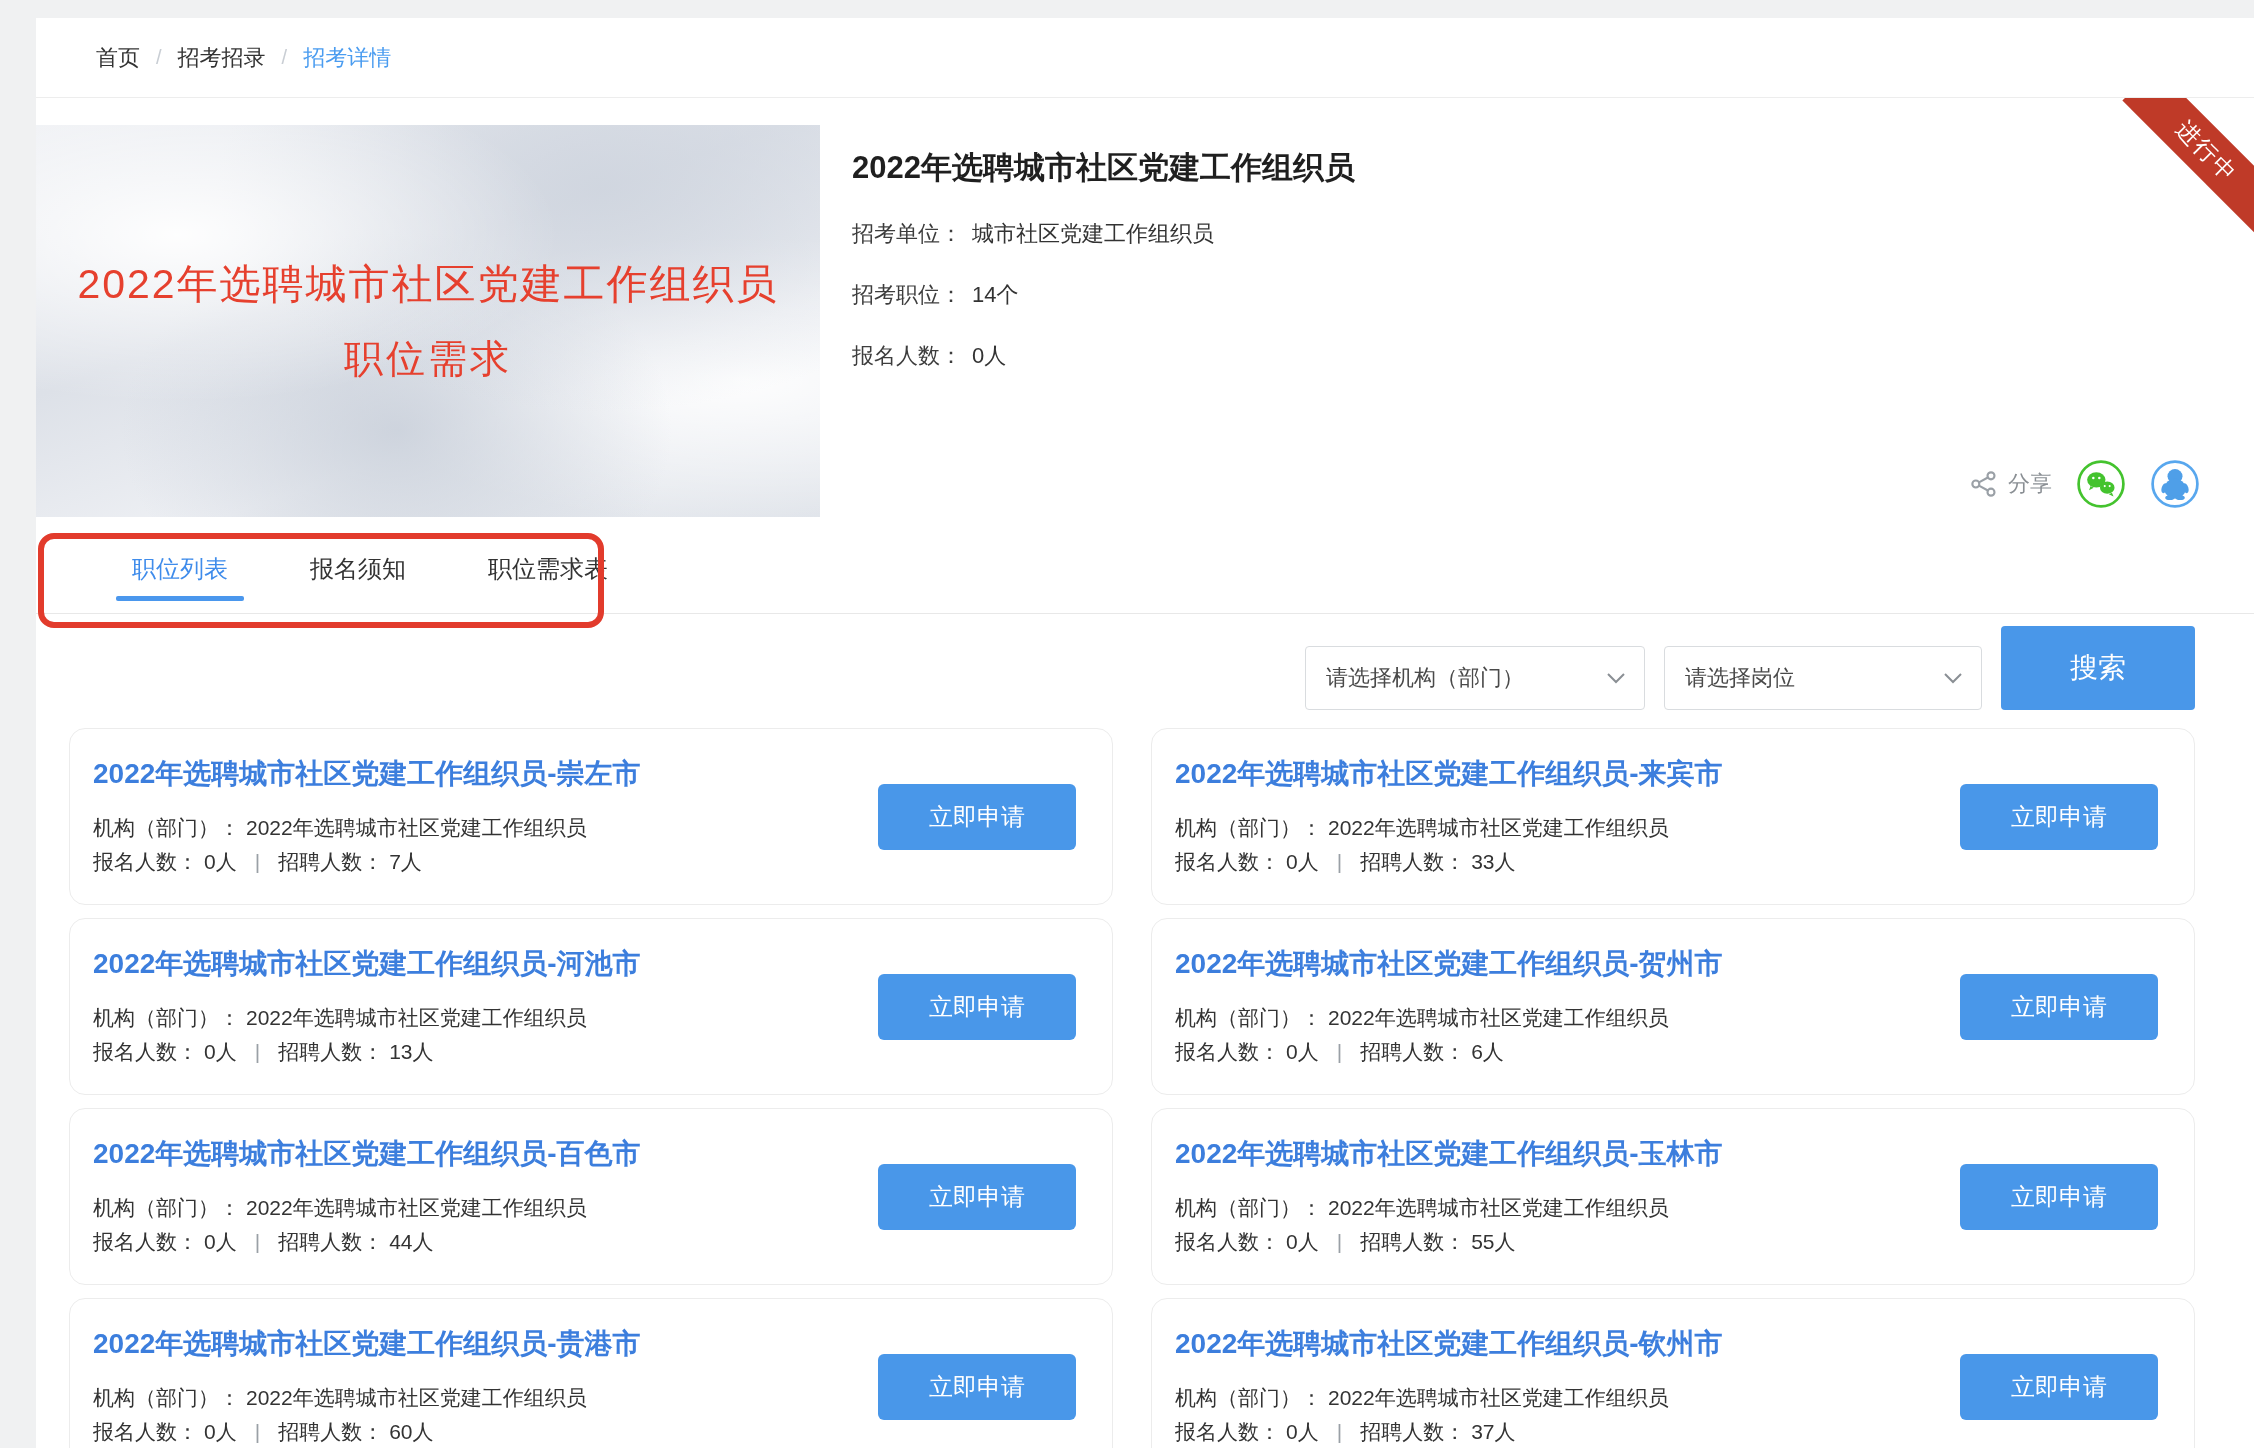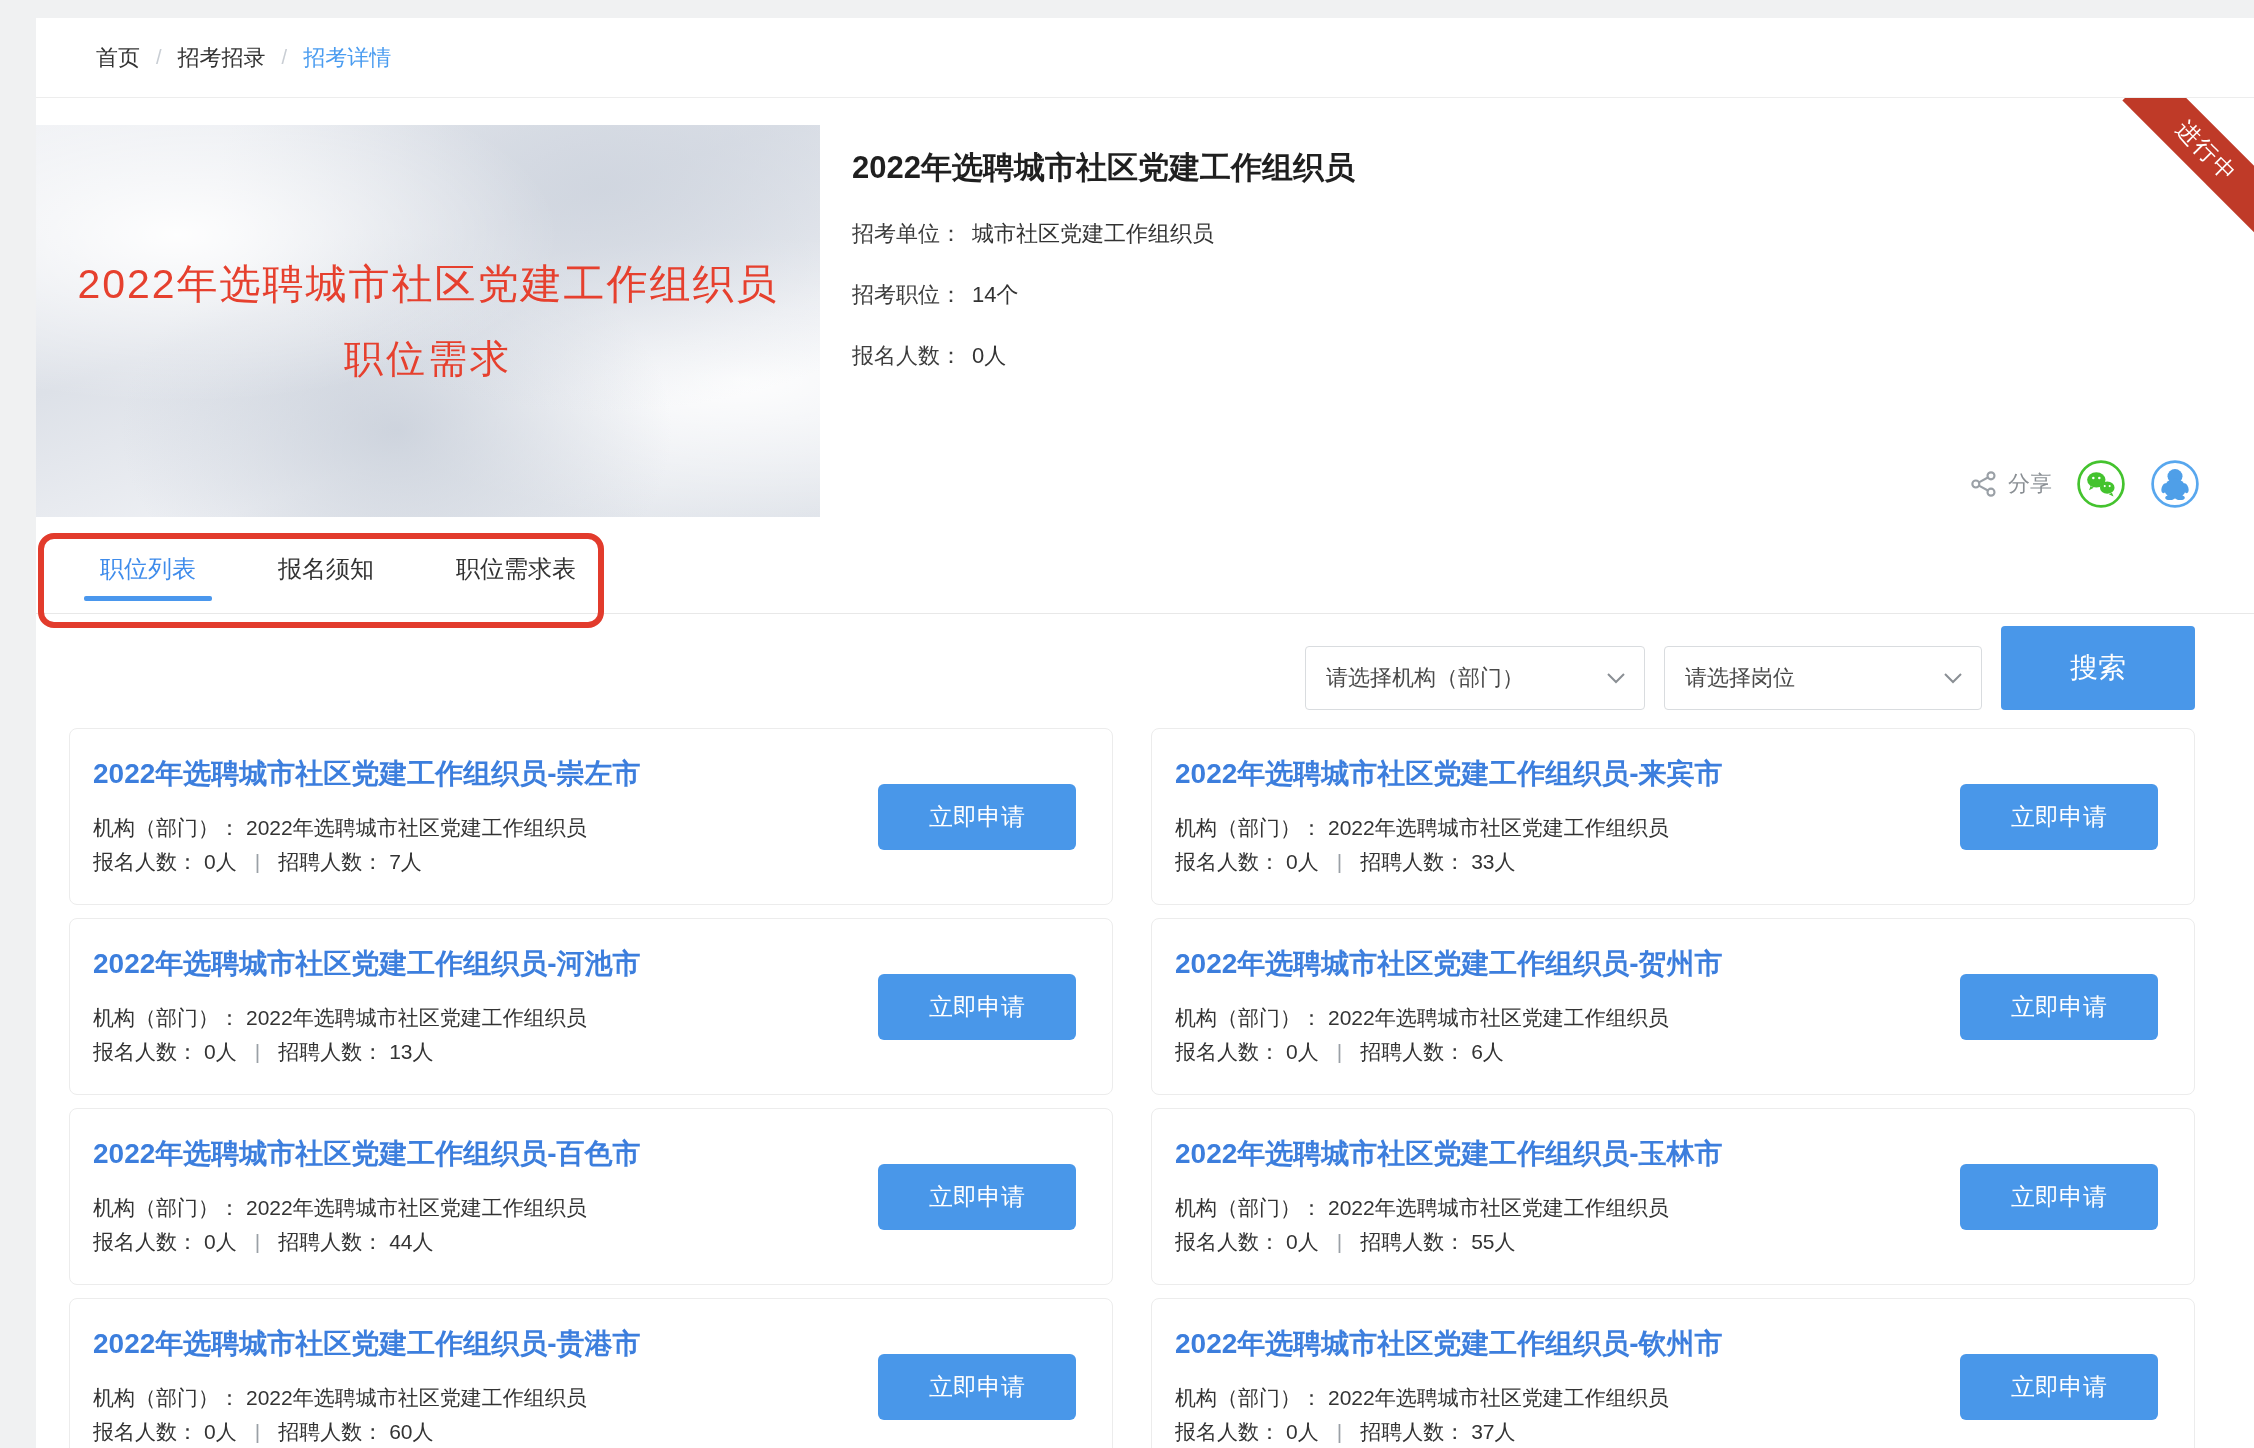--- a/index.html
+++ b/index.html
@@ -53,21 +53,21 @@
 
   .ribbon-wrap { position:absolute; top:0; right:0; width:150px; height:150px; overflow:hidden; pointer-events:none; }
   .ribbon {
     position:absolute; top:30px; right:-48px; transform:rotate(45deg);
     background:#bf3a28; color:#fff; font-size:23px; letter-spacing:2px;
     padding:8px 58px; text-align:center;
   }
 
   
   .tabs-bar { position:relative; margin-top:22px; border-bottom:1px solid #e8e8e8;
-    display:flex; padding-left:60px; }
+    display:flex; padding-left:92px; }
   .tab { font-size:24px; color:#333; padding:14px 4px 28px 4px; margin-right:74px; cursor:pointer; position:relative; }
   .tab.active { color:#3f8ceb; }
   .tab.active::after {
     content:""; position:absolute; left:-12px; right:-12px; bottom:12px; height:5px;
     background:#4a97ed; border-radius:2px;
   }
   .annotation {
     position:absolute; left:2px; top:515px; width:566px; height:95px;
     border:6px solid #e23b2c; border-radius:16px; pointer-events:none; z-index:5;
   }
@@ -87,21 +87,21 @@
     width:194px; height:84px; background:#4997e9; color:#fff; font-size:28px;
     border:none; border-radius:4px; cursor:pointer;
   }
 
   
   .cards {
     margin:18px 59px 0 33px;
     display:grid; grid-template-columns:1fr 1fr; column-gap:38px; row-gap:13px;
   }
   .card {
-    background:#fff; border:1px solid #ececec; border-radius:8px;
+    background:#fff; border:1px solid #ececec; border-radius:16px;
     height:177px; display:flex; align-items:center; justify-content:space-between;
     padding:0 36px 0 23px;
   }
   .card .left { min-width:0; }
   .card .title { font-size:28px; font-weight:bold; color:#3c7edd; margin-bottom:18px; cursor:pointer; white-space:nowrap; }
   .card .line { font-size:21px; color:#333; line-height:34px; display:flex; align-items:center; }
   .card .line .lab { margin-right:6px; }
   .card .pipe { color:#9aa0a6; margin:0 18px; }
   .apply-btn {
     flex:none; width:198px; height:66px; background:#4997e9; color:#fff;

